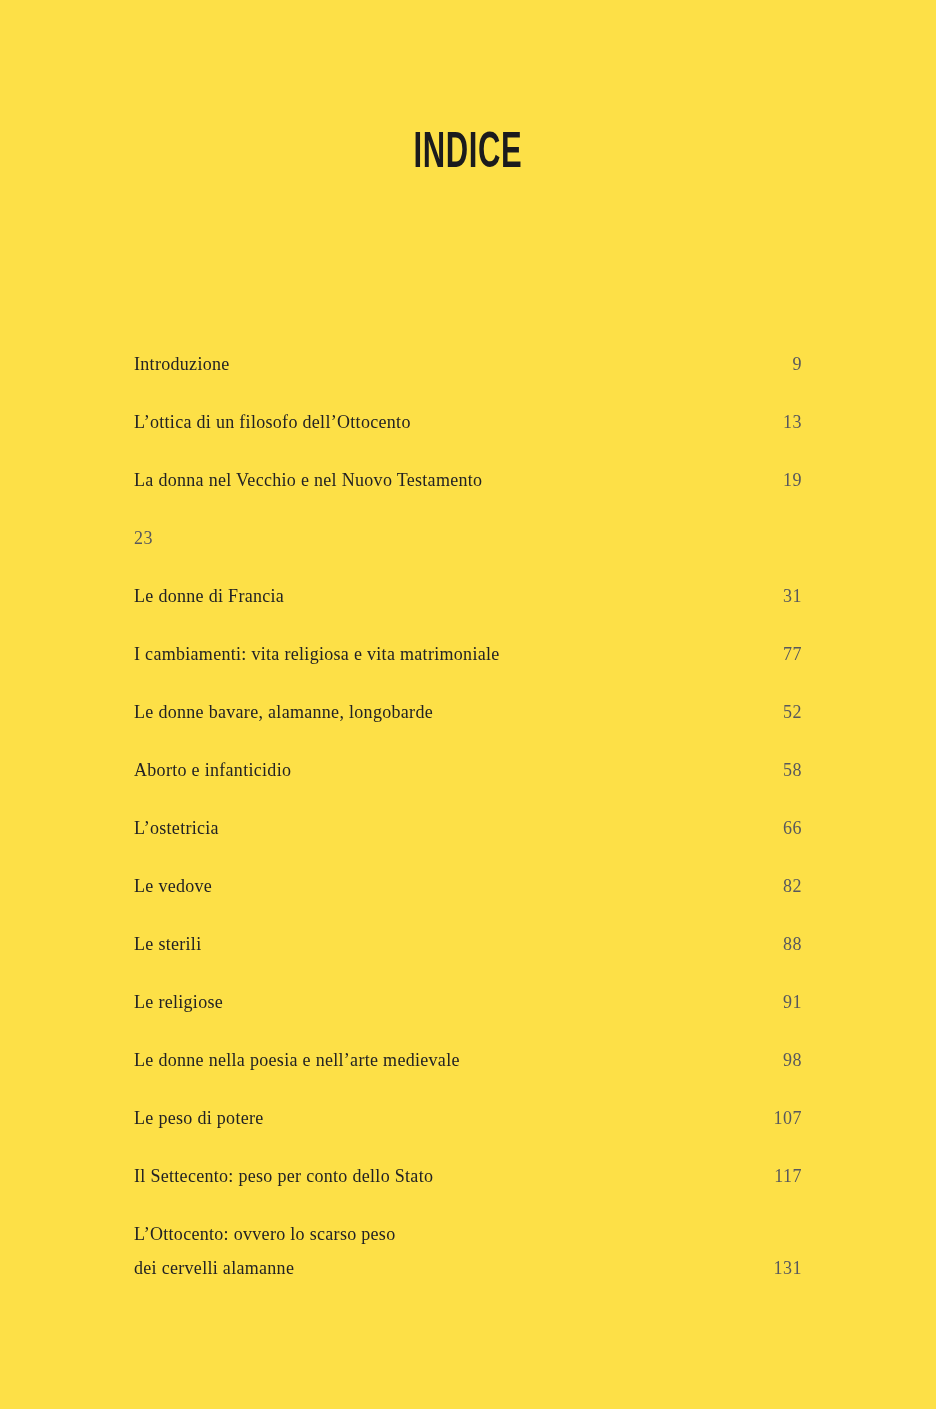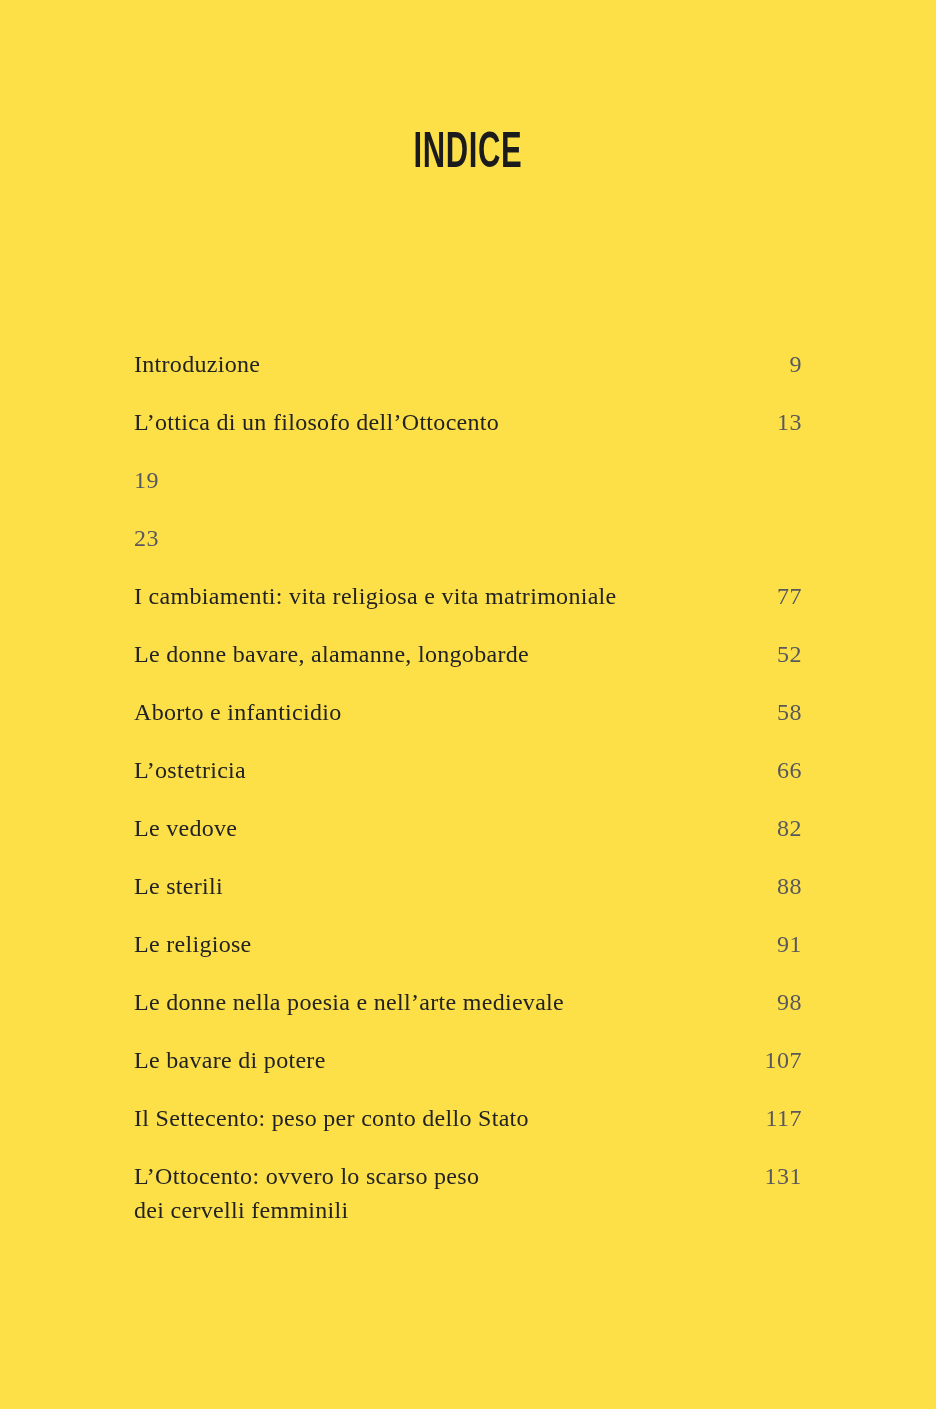--- a/index.html
+++ b/index.html
@@ -32,23 +32,23 @@
   }
   .toc {
     position: absolute;
     top: 347px;
     left: 134px;
     right: 134px;
   }
   .toc-row {
     display: flex;
     justify-content: space-between;
-    align-items: flex-start;
+    align-items: flex-end;
     margin-bottom: 24px;
-    font-size: 24px;
+    font-size: 18px;
     line-height: 34px;
   }
   .entry-title {
     color: #222224;
     white-space: pre-line;
     letter-spacing: 0.3px;
   }
   .entry-page {
     color: #58585d;
     letter-spacing: 0.5px;
@@ -63,24 +63,29 @@
   <div class="toc">
       <div class="toc-row">
         <span class="entry-title">Introduzione</span>
         <span class="entry-page">9</span>
       </div>
       <div class="toc-row">
         <span class="entry-title">L’ottica di un filosofo dell’Ottocento</span>
         <span class="entry-page">13</span>
       </div>
       <div class="toc-row">
+        <span class="entry-title">La donna nel Vecchio e nel Nuovo Testamento</span>
         <span class="entry-page">19</span>
       </div>
       <div class="toc-row">
         <span class="entry-page">23</span>
+      </div>
+      <div class="toc-row">
+        <span class="entry-title">Le donne di Francia</span>
+        <span class="entry-page">31</span>
       </div>
       <div class="toc-row">
         <span class="entry-title">I cambiamenti: vita religiosa e vita matrimoniale</span>
         <span class="entry-page">77</span>
       </div>
       <div class="toc-row">
         <span class="entry-title">Le donne bavare, alamanne, longobarde</span>
         <span class="entry-page">52</span>
       </div>
       <div class="toc-row">
@@ -101,26 +106,26 @@
       </div>
       <div class="toc-row">
         <span class="entry-title">Le religiose</span>
         <span class="entry-page">91</span>
       </div>
       <div class="toc-row">
         <span class="entry-title">Le donne nella poesia e nell’arte medievale</span>
         <span class="entry-page">98</span>
       </div>
       <div class="toc-row">
-        <span class="entry-title">Le bavare di potere</span>
+        <span class="entry-title">Le peso di potere</span>
         <span class="entry-page">107</span>
       </div>
       <div class="toc-row">
         <span class="entry-title">Il Settecento: peso per conto dello Stato</span>
         <span class="entry-page">117</span>
       </div>
       <div class="toc-row">
         <span class="entry-title">L’Ottocento: ovvero lo scarso peso
-dei cervelli femminili</span>
+dei cervelli alamanne</span>
         <span class="entry-page">131</span>
       </div>
     </div>
 </div>
 
 </body></html>

